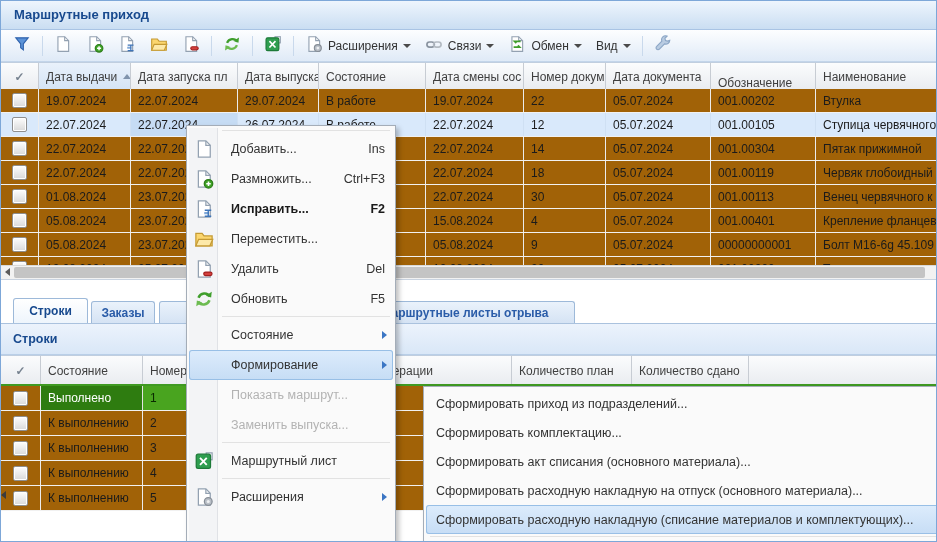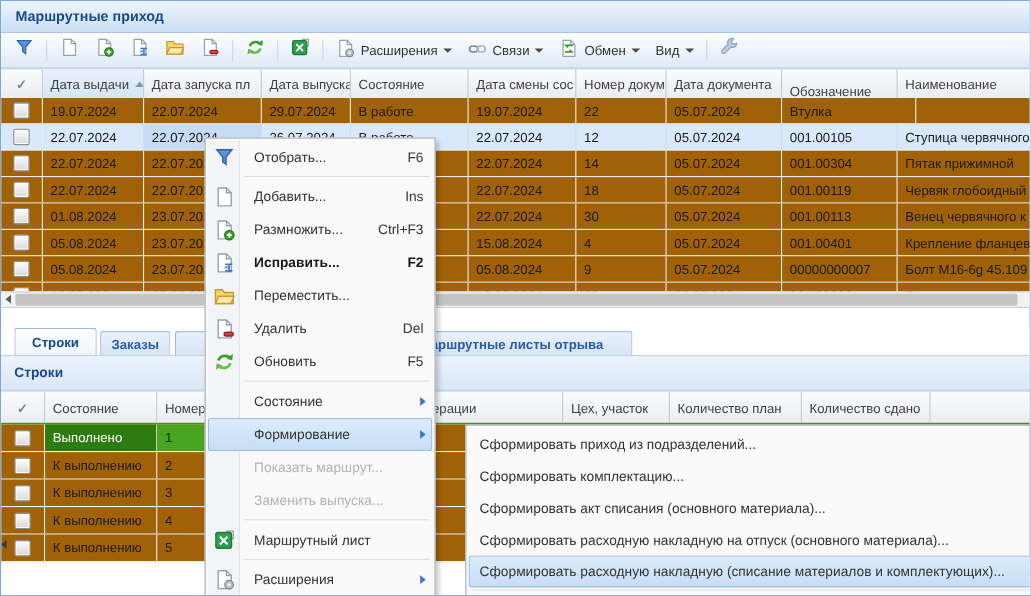--- a/index.html
+++ b/index.html
@@ -216,20 +216,21 @@
         <div class="cbcell" style="flex: 0 0 38px;">
           <div class="cb"></div>
         </div>
         <div class="cell" style="flex: 0 0 92px; width: 92px;">19.07.2024</div>
         <div class="cell" style="flex: 0 0 107px; width: 107px;">22.07.2024</div>
         <div class="cell" style="flex: 0 0 81px; width: 81px;">29.07.2024</div>
         <div class="cell" style="flex: 0 0 107px; width: 107px;">В работе</div>
         <div class="cell" style="flex: 0 0 98px; width: 98px;">19.07.2024</div>
         <div class="cell" style="flex: 0 0 82px; width: 82px;">22</div>
         <div class="cell" style="flex: 0 0 105px; width: 105px;">05.07.2024</div>
+        <div class="cell" style="flex: 0 0 105px; width: 105px;">001.00202</div>
         <div class="cell" style="flex: 0 0 122px; width: 122px;">Втулка</div>
       </div>
       <div class="grow sel" style="height: 24px;">
         <div class="cbcell" style="flex: 0 0 38px;">
           <div class="cb"></div>
         </div>
         <div class="cell" style="flex: 0 0 92px; width: 92px;">22.07.2024</div>
         <div class="cell focus" style="flex: 0 0 107px; width: 107px;">22.07.2024</div>
         <div class="cell" style="flex: 0 0 81px; width: 81px;">26.07.2024</div>
         <div class="cell" style="flex: 0 0 107px; width: 107px;">В работе</div>
@@ -299,21 +300,21 @@
         <div class="cbcell" style="flex: 0 0 38px;">
           <div class="cb"></div>
         </div>
         <div class="cell" style="flex: 0 0 92px; width: 92px;">05.08.2024</div>
         <div class="cell" style="flex: 0 0 107px; width: 107px;">23.07.2024</div>
         <div class="cell" style="flex: 0 0 81px; width: 81px;"></div>
         <div class="cell" style="flex: 0 0 107px; width: 107px;"></div>
         <div class="cell" style="flex: 0 0 98px; width: 98px;">05.08.2024</div>
         <div class="cell" style="flex: 0 0 82px; width: 82px;">9</div>
         <div class="cell" style="flex: 0 0 105px; width: 105px;">05.07.2024</div>
-        <div class="cell" style="flex: 0 0 105px; width: 105px;">00000000007</div>
+        <div class="cell" style="flex: 0 0 105px; width: 105px;">00000000001</div>
         <div class="cell" style="flex: 0 0 122px; width: 122px;">Болт М16-6g 45.109</div>
       </div>
       <div class="grow" style="height: 24px;">
         <div class="cbcell" style="flex: 0 0 38px;">
           <div class="cb"></div>
         </div>
         <div class="cell" style="flex: 0 0 92px; width: 92px;">12.08.2024</div>
         <div class="cell" style="flex: 0 0 107px; width: 107px;">25.07.2024</div>
         <div class="cell" style="flex: 0 0 81px; width: 81px;"></div>
         <div class="cell" style="flex: 0 0 107px; width: 107px;"></div>
@@ -348,23 +349,20 @@
         <span>✓</span>
       </div>
       <div class="hcell" style="width: 102px; flex: 0 0 102px;">
         <span>Состояние</span>
       </div>
       <div class="hcell" style="width: 143px; flex: 0 0 143px;">
         <span>Номер</span>
       </div>
       <div class="hcell" style="width: 226px; flex: 0 0 226px;">
         <span>Наименование операции</span>
-      </div>
-      <div class="hcell" style="width: 97px; flex: 0 0 97px;">
-        <span>Цех, участок</span>
       </div>
       <div class="hcell" style="width: 120px; flex: 0 0 120px;">
         <span>Количество план</span>
       </div>
       <div class="hcell" style="width: 117px; flex: 0 0 117px;">
         <span>Количество сдано</span>
       </div>
       <div class="hcell" style="flex: 1 1 0%; border-right: none;"></div>
     </div>
   <div class="rows" id="bot-rows" style="left:0;top:383px;width:937px;height:159px;">
@@ -434,27 +432,20 @@
         <div class="cell" style="flex: 0 0 83px; width: 83px;"></div>
         <div class="cell" style="flex: 0 0 9px; width: 9px;"></div>
       </div>
     </div>
 
   <div class="collapse-arrow">
       <div class="tri"></div>
     </div>
 
   <div class="menu context-menu" id="ctx-menu">
-      <div class="mitem">
-        <span class="micon"><svg viewBox="0 0 16 16" width="20" height="20">
-            <path d="M2.5 2.5h11L9.2 7.8v5.4l-2.4-1.9V7.8z" fill="#5b93d8" stroke="#2f63ad"></path>
-          </svg></span>
-        <span>Отобрать...</span>
-        <span class="sc">F6</span>
-      </div>
       <div class="msep"></div>
       <div class="mitem">
         <span class="micon"><svg viewBox="0 0 16 16" width="20" height="20">
             <path d="M3.5 1.5h6l3.5 3.5v9.5h-9.5z" fill="#fff" stroke="#93a1b1"></path>
             <path d="M9.5 1.5v3.5H13" fill="none" stroke="#93a1b1"></path>
           </svg></span>
         <span>Добавить...</span>
         <span class="sc">Ins</span>
       </div>
       <div class="mitem">

